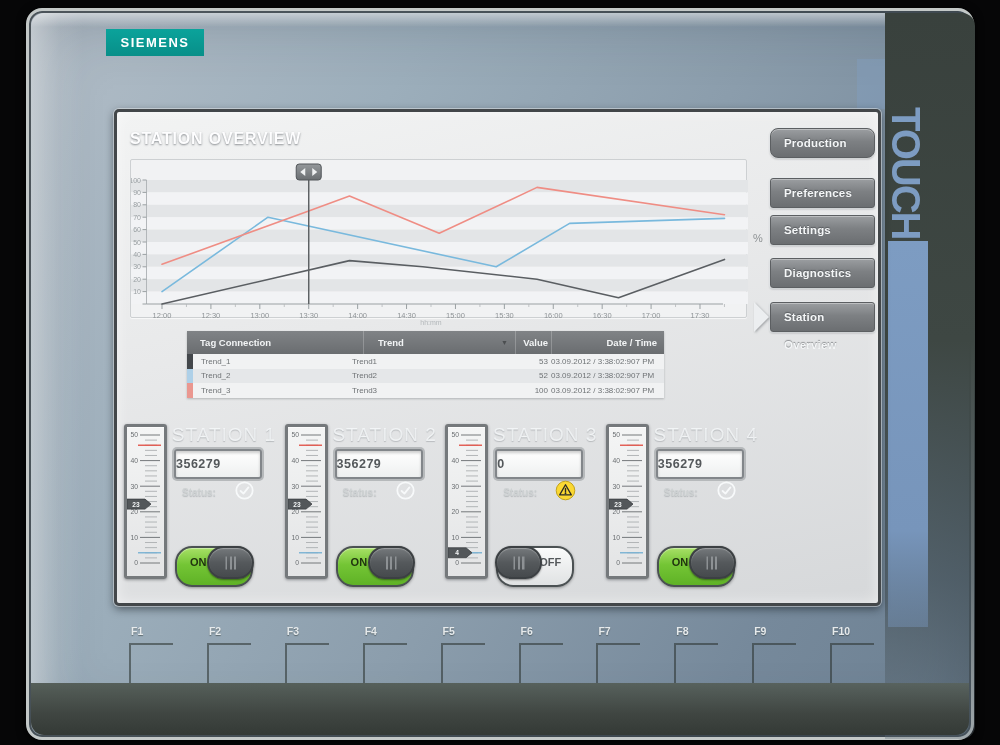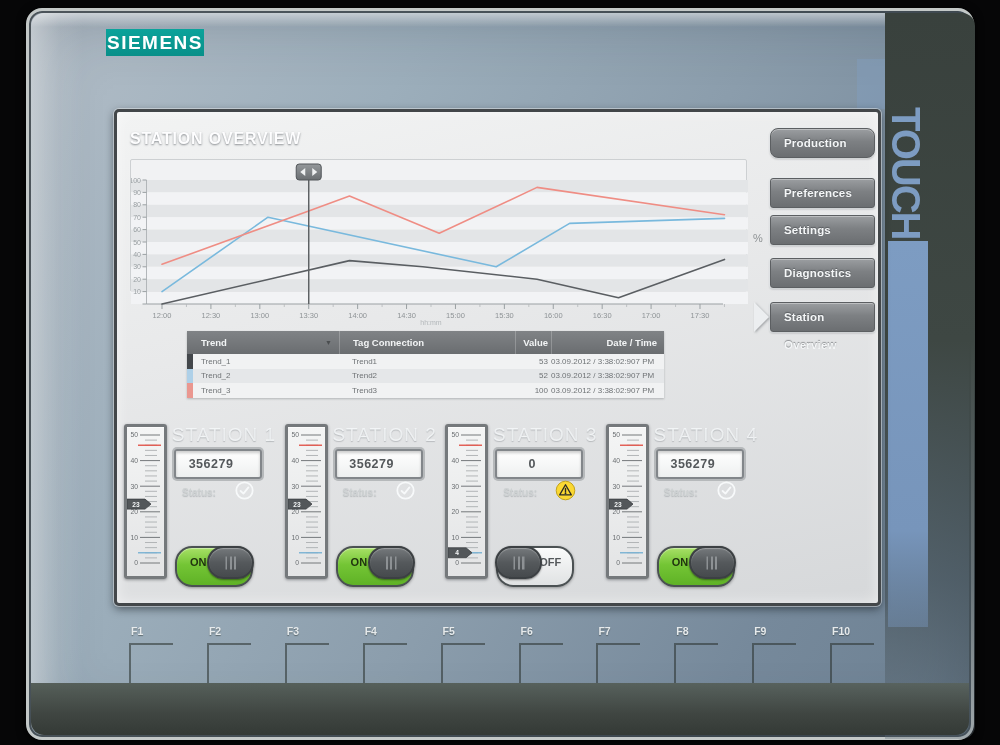--- a/index.html
+++ b/index.html
@@ -11,21 +11,21 @@
   .device { position:absolute; left:26px; top:8px; width:948px; height:732px;
     border-radius:16px; border:3px solid #c3c8c7;
     background:linear-gradient(120deg,#b2bdc7 0%,#9caebb 30%,#8b9dac 55%,#76899b 80%,#6c8092 100%);
     box-shadow: inset 0 0 0 2px rgba(38,44,48,.65), inset 0 0 70px rgba(20,30,42,.30), 0 2px 10px #000; }
   .bezel-left { position:absolute; left:2px; top:2px; bottom:2px; width:52px; border-radius:13px 0 0 13px;
     background:linear-gradient(90deg,rgba(250,252,252,.45),rgba(250,252,252,.12) 55%,transparent); }
   .bezel-top { position:absolute; left:2px; right:2px; top:2px; height:14px; border-radius:13px 13px 0 0;
     background:linear-gradient(180deg,rgba(255,255,255,.5),transparent); }
 
   .siemens-logo { position:absolute; left:77px; top:18px; width:98px; height:27px;
-    background:linear-gradient(180deg,#0ba39b,#088f89); color:#fff; font-weight:700; font-size:19px;
+    background:linear-gradient(180deg,#0ba39b,#088f89); color:#fff; font-weight:700; font-size:13px;
     letter-spacing:1.5px; text-align:center; line-height:27px; }
   .simatic { position:absolute; right:100px; top:22px; font-size:20px; color:#e2e7eb;
     letter-spacing:1px; text-shadow:0 1px 1px rgba(30,35,40,.5); }
 
   
   .side-strip { position:absolute; left:856px; top:2px; width:90px; height:726px;
     border-radius:0 13px 13px 0;
     background:linear-gradient(180deg,#39413d 0%,#3e4743 45%,rgba(72,85,92,.75) 78%,rgba(96,110,121,.35) 100%); }
   .touch-top { position:absolute; left:828px; top:48px; width:72px; height:50px;
     background:rgba(130,160,198,.38); }
@@ -36,21 +36,21 @@
     background:linear-gradient(180deg,#7d9cc2 0%,#7795bb 75%,rgba(119,149,187,.45) 100%); }
 
   
   .screen { position:absolute; left:85px; top:98px; width:767px; height:497px;
     border:3px solid #43474a; border-radius:5px;
     background:linear-gradient(168deg,#f2f3f3 0%,#e8e9ea 40%,#d6d8da 100%);
     box-shadow:0 0 0 1px rgba(235,240,242,.5), 0 3px 8px rgba(15,20,26,.55), inset 0 0 14px rgba(255,255,255,.55); }
   .screen-title { position:absolute; left:13px; top:18px; font-size:16px; font-weight:700;
     letter-spacing:.8px; color:#fdfdfe; text-shadow:0 1px 2px rgba(110,115,120,.8); }
 
-  .chart-panel { position:absolute; left:13px; top:47px; width:617px; height:133px;
+  .chart-panel { position:absolute; left:13px; top:47px; width:617px; height:159px;
     background:#f1f2f3; border:1px solid #cdd0d2; border-radius:2px;
     box-shadow:0 1px 1px rgba(255,255,255,.7); }
   .chart-panel svg { display:block; }
   .unit-label { position:absolute; left:636px; top:120px; font-size:11px; color:#8d9193; }
 
   
   .trend-table { position:absolute; left:70px; top:219px; width:477px; font-size:8px; color:#6f7376;
     box-shadow:0 1px 2px rgba(60,65,70,.3); }
   .t-head { display:flex; height:23px; background:linear-gradient(180deg,#808386,#6a6d70);
     color:#f2f4f5; font-size:9.5px; font-weight:700; align-items:center; }
@@ -82,21 +82,21 @@
   .slider { position:absolute; left:2px; top:2px; width:43px; height:155px;
     border:3px solid #75797c; border-radius:3px;
     background:linear-gradient(180deg,#f4f5f5,#e3e4e5);
     box-shadow:0 1px 3px rgba(40,45,50,.45), inset 0 1px 1px rgba(255,255,255,.8); cursor:pointer; }
   .st-title { position:absolute; left:46px; top:2px; width:112px; text-align:center; font-size:19px;
     color:rgba(249,251,252,.78); letter-spacing:1px; text-shadow:0 1px 1px rgba(120,125,130,.4); }
   .st-display { position:absolute; left:52px; top:27px; width:88px; height:30px;
     border:2px solid #82868a; border-radius:3px;
     background:linear-gradient(180deg,#ffffff,#eef0f0);
     box-shadow:0 0 0 2px #b6b9bb, inset 0 2px 3px rgba(0,0,0,.2); }
-  .st-value { display:block; text-align:center; padding-right:14px; line-height:26px;
+  .st-value { display:block; text-align:left; padding-right:14px; line-height:26px;
     font-size:12.5px; font-weight:700; letter-spacing:.5px; color:#54585b; }
   .st-status-label { position:absolute; left:60px; top:65px; font-size:10px; font-weight:700;
     color:#ced2d3; text-shadow:0 1px 1px rgba(110,115,120,.35); }
   .st-status-icon { position:absolute; left:112px; top:58px; width:21px; height:21px; }
 
   .toggle { position:absolute; left:53px; top:124px; width:78px; height:41px; border-radius:17px;
     border:2px solid #4b5153; box-shadow:0 1px 3px rgba(0,0,0,.35), inset 0 1px 1px rgba(255,255,255,.45); cursor:pointer; }
   .toggle.on  { background:linear-gradient(180deg,#a7e066,#74c535 45%,#5fb226); }
   .toggle.off { background:linear-gradient(180deg,#fafbfb,#e0e2e3); }
   .knob { position:absolute; top:-2px; width:47px; height:33px; border-radius:17px;
@@ -225,26 +225,26 @@
               <rect x="165.227" y="4" width="25" height="16" rx="3" fill="url(#hg)" stroke="#53575a" stroke-width="1"></rect>
               <polygon points="174.227,8 169.227,12 174.227,16" fill="#eff1f2"></polygon>
               <polygon points="181.227,8 186.227,12 181.227,16" fill="#eff1f2"></polygon>
             </g>
           </svg>
       </div>
       <div class="unit-label">%</div>
 
       <div class="trend-table" id="trend-table">
           <div class="t-head">
+            <div class="cell c-tag">
+              <span>Tag Connection</span>
+            </div>
             <div class="cell c-trend">
               <span>Trend</span>
               <span class="caret">▼</span>
-            </div>
-            <div class="cell c-tag">
-              <span>Tag Connection</span>
             </div>
             <div class="cell c-val">
               <span>Value</span>
             </div>
             <div class="cell c-date">
               <span>Date / Time</span>
             </div>
           </div>
           <div class="t-row r0">
             <span class="chip" style="background: rgb(67, 71, 75);"></span>

